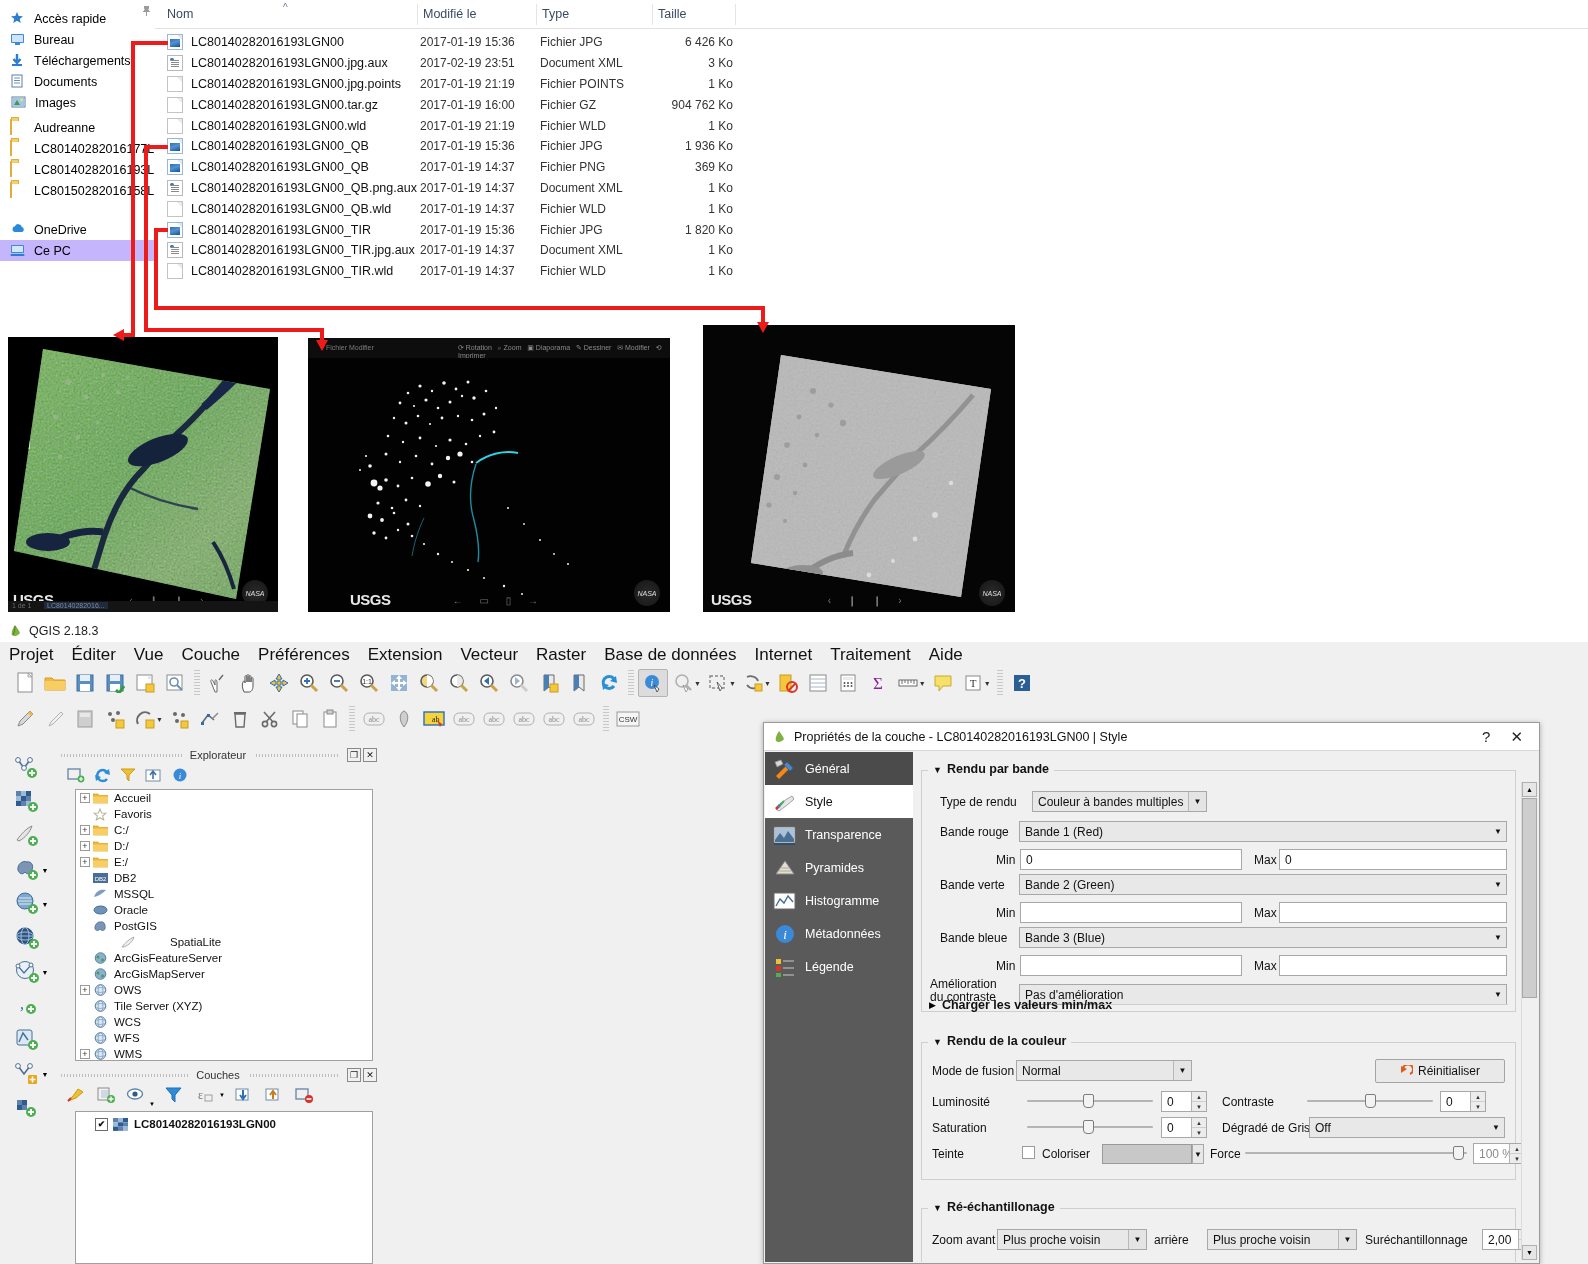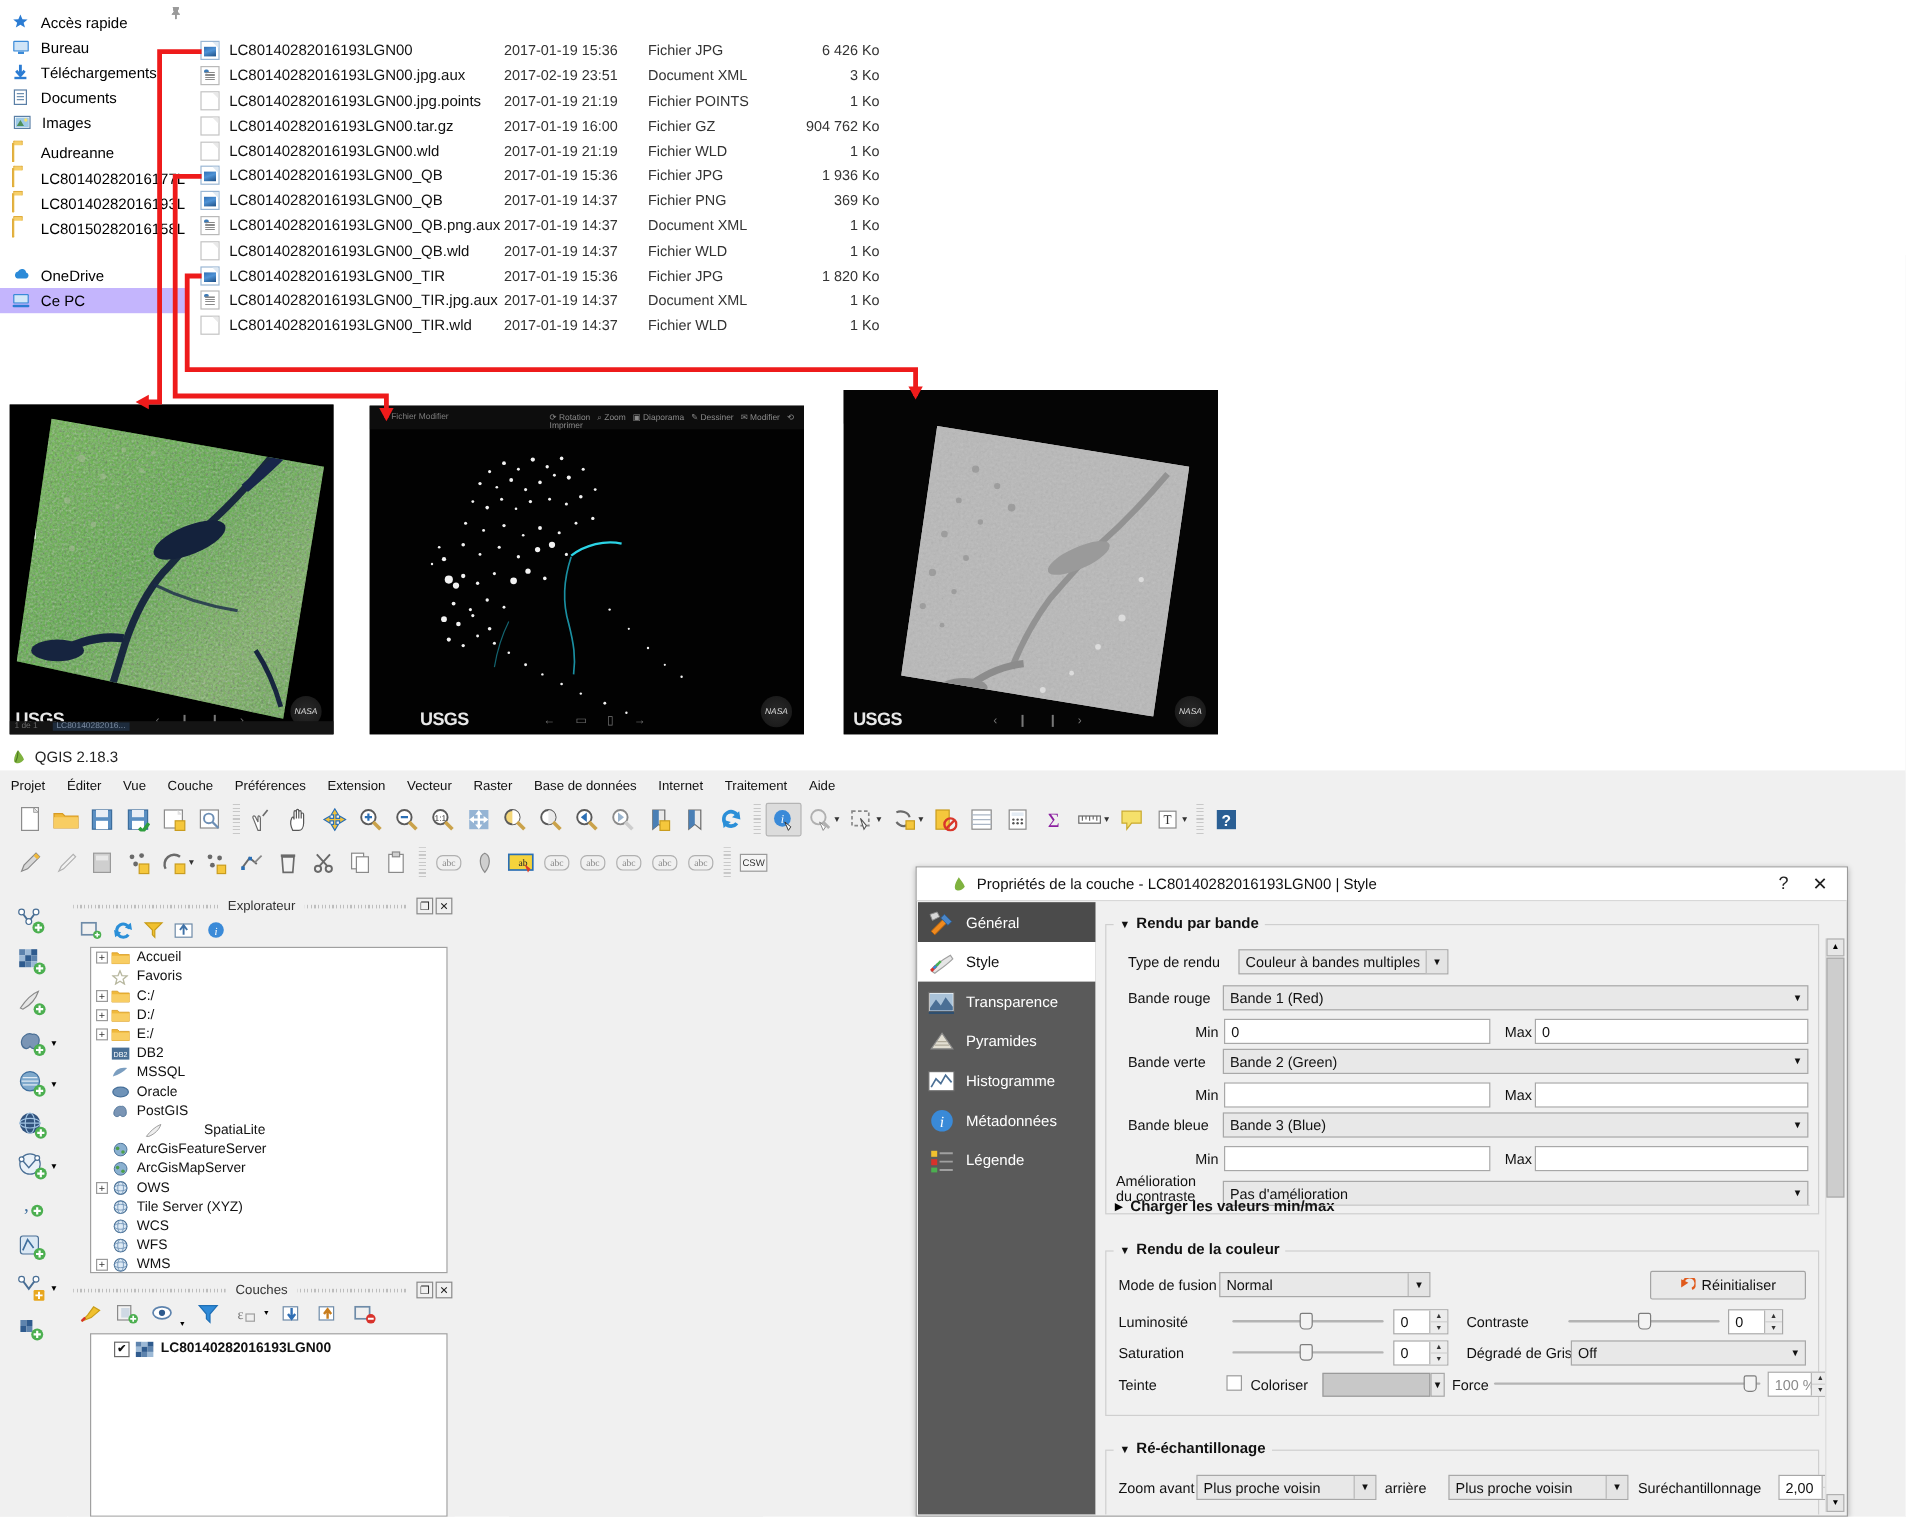--- a/index.html
+++ b/index.html
@@ -60,21 +60,21 @@
   .thumb .botctl { position:absolute; left:45%; bottom:6px; color:#777; font-size:10px; letter-spacing:7px; }
 
   .scene { position:absolute; }
 
   
   #qgis { position:absolute; left:0; top:620px; width:1588px; height:644px; background:#f0f0f0; }
   #q-title { position:absolute; left:0; top:0; width:100%; height:22px; background:#fff; display:flex; align-items:center; }
   #q-title .t { font-size:12.5px; color:#222; margin-left:6px; }
 
   #q-menu { position:absolute; left:0; top:24px; width:100%; height:22px; background:#f0f0f0; display:flex; align-items:center; }
-  #q-menu .mi { font-size:11px; color:#111; padding:2px 9px; }
+  #q-menu .mi { font-size:17px; color:#111; padding:2px 9px; }
 
   .tbar { position:absolute; left:0; width:100%; background:#f0f0f0; display:flex; align-items:center; }
   .tb-sep { width:6px; height:26px; margin:0 4px; background:repeating-linear-gradient(to bottom,#c8c8c8 0 1px, transparent 1px 3px); }
   .tbtn { width:30px; height:28px; display:flex; align-items:center; justify-content:center; position:relative; }
   .tbtn.active { background:#dcdcdc; border:1px solid #b4b4b4; border-radius:2px; }
   .tbtn svg { display:block; }
   .caret { font-size:7px; color:#333; margin-left:-4px; margin-right:2px; }
 
   
   #vtool { position:absolute; left:0; top:125px; width:56px; bottom:0; background:#f0f0f0;
@@ -99,21 +99,21 @@
       font-size:9px; line-height:8px; text-align:center; color:#333; flex:0 0 10px;}
   .tspc { width:13px; flex:0 0 13px; }
   .tico { width:16px; height:14px; margin-right:5px; flex:0 0 16px; display:flex; align-items:center; }
 
   
   #canvas { position:absolute; left:381px; top:745px; right:0; bottom:0; background:#e8e8e8; border-left:1px solid #b0b0b0;}
 
   
   #dlg { position:absolute; left:763px; top:722px; width:777px; height:542px;
       background:#f0f0f0; border:1px solid #9a9a9a; box-shadow:0 1px 5px rgba(0,0,0,.3); }
-  #dlg-title { height:28px; background:#fff; border-bottom:1px solid #d8d8d8; display:flex; align-items:center;padding-left:20px; }
+  #dlg-title { height:28px; background:#fff; border-bottom:1px solid #d8d8d8; display:flex; align-items:center; }
   #dlg-title .dt { font-size:12.5px; color:#111; margin-left:8px; }
   #dlg-title .dbtns { margin-left:auto; display:flex; align-items:center; gap:20px; padding-right:16px; }
   #dlg-title .dbtns span { font-size:15px; color:#222; }
 
   #dlg-nav { position:absolute; left:1px; top:29px; width:148px; bottom:1px; background:#5a5a5a; }
   .nv { height:33px; display:flex; align-items:center; color:#fff; font-size:12.5px; padding-left:8px; }
   .nv.active { background:#fff; color:#111; }
   .nv.hover { background:#4b4b4b; }
   .nv-ico { width:24px; height:22px; margin-right:8px; flex:0 0 24px; display:flex; align-items:center; justify-content:center; }
 
@@ -238,20 +238,31 @@
         <span class="nav-ico"><svg width="15" height="14">
             <rect x="1" y="2" width="13" height="8" rx="1" fill="#3a8ad8"></rect>
             <rect x="2" y="3" width="11" height="6" fill="#d3e7f8"></rect>
             <rect x="0.5" y="11" width="14" height="2" rx="1" fill="#2b7cd3"></rect>
           </svg></span>
         <span>Ce PC</span>
       </div>
     </div>
 
   <div id="exp-list">
+    <div class="col-head">
+      <div class="ch" style="left:12px">Nom</div>
+      <div class="sort-caret">^</div>
+      <div class="col-div" style="left:262px"></div>
+      <div class="ch" style="left:268px">Modifié le</div>
+      <div class="col-div" style="left:381px"></div>
+      <div class="ch" style="left:387px">Type</div>
+      <div class="col-div" style="left:497px"></div>
+      <div class="ch" style="left:503px">Taille</div>
+      <div class="col-div" style="left:580px"></div>
+    </div>
   <div class="frow" style="top: 32px;">
         <span class="fico ico-jpg"></span>
         <span class="fname">LC80140282016193LGN00</span>
         <span class="fdate">2017-01-19 15:36</span>
         <span class="ftype">Fichier JPG</span>
         <span class="fsize">6 426 Ko</span>
       </div>
       <div class="frow" style="top: 52.8px;">
         <span class="fico ico-xml"></span>
         <span class="fname">LC80140282016193LGN00.jpg.aux</span>

